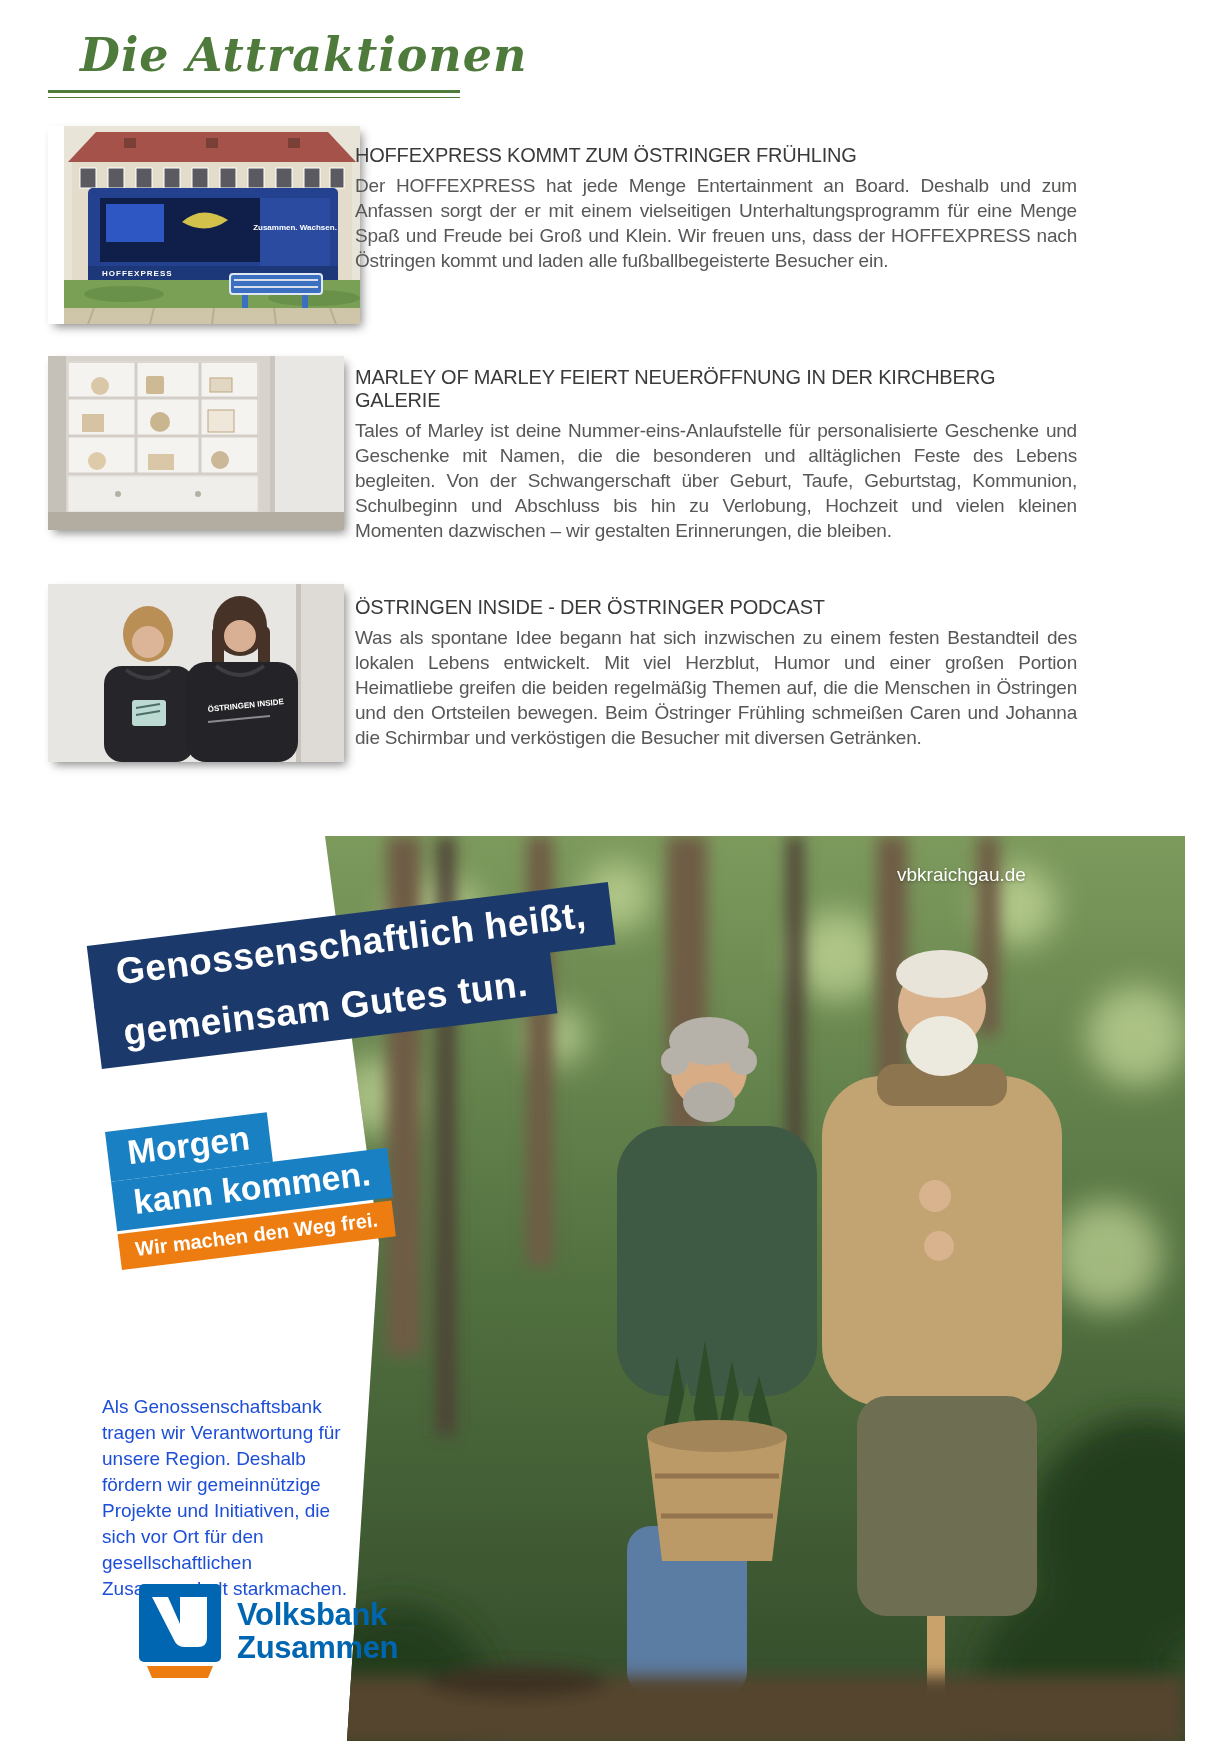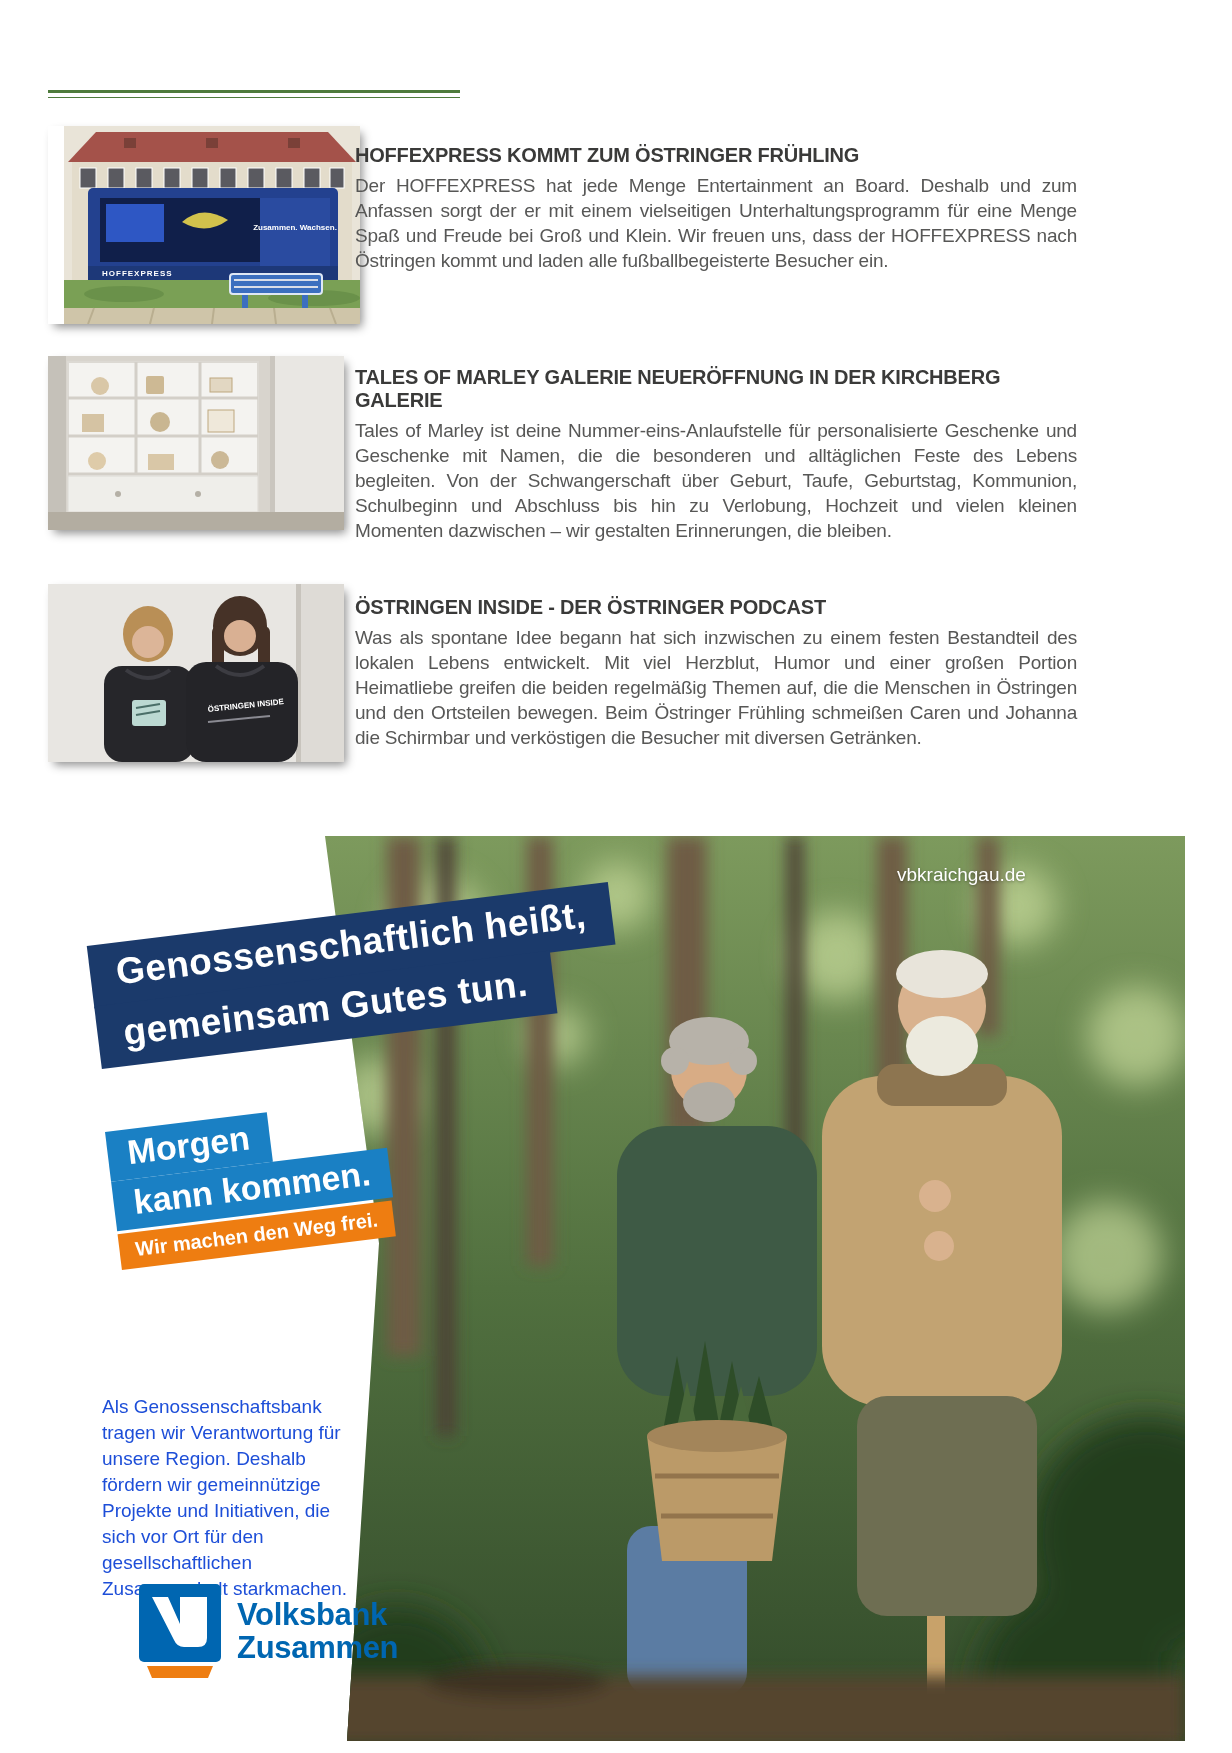--- a/index.html
+++ b/index.html
@@ -10,21 +10,21 @@
   .page-title{position:absolute;left:80px;top:28px;font-family:"DejaVu Serif",serif;
       font-style:italic;font-weight:bold;font-size:46px;color:#4e7b3c;letter-spacing:1px;}
   .title-underline{position:absolute;left:48px;top:90px;width:412px;height:4px;
       border-top:3px solid #4e7b3c;border-bottom:1px solid #4e7b3c;}
 
   
   .photo{position:absolute;left:48px;width:296px;background:#fff;
       box-shadow:4px 5px 9px -2px rgba(0,0,0,.45);}
   .photo svg{display:block;}
   .textcol{position:absolute;left:355px;width:722px;}
-  .textcol h3{margin:0 0 6px 0;font-size:20px;font-weight:bold;color:#3a3a39;letter-spacing:-0.2px;}
+  .textcol h3{margin:0 0 6px 0;font-size:20px;font-weight:normal;color:#3a3a39;letter-spacing:-0.2px;}
   .textcol p{margin:0;font-size:19px;line-height:25px;color:#575756;text-align:justify;letter-spacing:-0.2px;}
 
   
   .ad{position:absolute;left:47px;top:836px;width:1138px;height:905px;background:#ffffff;overflow:hidden;}
   .ad-photo{position:absolute;inset:0;
       clip-path:polygon(278px 0%,100% 0%,100% 100%,300px 100%,332px 45%);}
   .ad-photo svg{position:absolute;left:270px;top:0;width:868px;height:905px;}
   .ad-website{position:absolute;left:850px;top:28px;font-size:19px;font-weight:normal;color:#ffffff;
       text-shadow:0 1px 3px rgba(0,0,0,.35);}
   .ad-headline{position:absolute;left:40px;top:112px;transform:rotate(-7deg);transform-origin:left top;}
@@ -38,20 +38,21 @@
   .ad-copy{position:absolute;left:55px;top:558px;width:258px;font-size:19px;line-height:26px;
       color:#1d4ed8;}
   .vb-logo{position:absolute;left:48px;top:748px;display:flex;align-items:center;gap:16px;padding-left:44px;}
   .vb-name{font-size:31px;font-weight:bold;color:#0066b1;line-height:33px;letter-spacing:-0.3px;}
 </style>
 </head>
 <body>
 
 <div class="page">
 
+  <div class="page-title">Die Attraktionen</div>
   <div class="title-underline"></div>
 
   <div class="photo" style="top:126px;padding-left:16px;">
     <svg width="296" height="198" viewBox="0 0 296 198">
       <rect width="296" height="198" fill="#e9e4d8"></rect>
       <polygon points="4,36 32,6 264,6 292,36" fill="#a4524a"></polygon>
       <rect x="60" y="12" width="12" height="10" fill="#7a4038"></rect>
         <rect x="142" y="12" width="12" height="10" fill="#7a4038"></rect>
         <rect x="224" y="12" width="12" height="10" fill="#7a4038"></rect>
       <rect x="8" y="36" width="280" height="120" fill="#e3dccb"></rect>
@@ -115,21 +116,21 @@
       <rect x="100" y="98" width="26" height="16" fill="#d9c7a7"></rect>
       <circle cx="172" cy="104" r="9" fill="#cbb896"></circle>
       <rect x="20" y="120" width="190" height="36" fill="#efeeea" stroke="#dcd9d3"></rect>
       <circle cx="70" cy="138" r="3" fill="#b5b0a6"></circle>
         <circle cx="150" cy="138" r="3" fill="#b5b0a6"></circle>
       <rect x="0" y="156" width="296" height="18" fill="#b3ada1"></rect>
       <rect x="0" y="0" width="18" height="156" fill="#c5c1b9"></rect>
     </svg>
   </div>
   <div class="textcol" style="top:366px;">
-    <h3>TALES OF MARLEY GALERIE NEUERÖFFNUNG IN DER KIRCHBERG GALERIE</h3>
+    <h3>MARLEY OF MARLEY FEIERT NEUERÖFFNUNG IN DER KIRCHBERG GALERIE</h3>
     <p>Tales of Marley ist deine Nummer-eins-Anlaufstelle für personalisierte Geschenke und Geschenke mit Namen, die die besonderen und alltäglichen Feste des Lebens begleiten. Von der Schwangerschaft über Geburt, Taufe, Geburtstag, Kommunion, Schulbeginn und Abschluss bis hin zu Verlobung, Hochzeit und vielen kleinen Momenten dazwischen – wir gestalten Erinnerungen, die bleiben.</p>
   </div>
 
   <div class="photo" style="top:584px;">
     <svg width="296" height="178" viewBox="0 0 296 178">
       <rect width="296" height="178" fill="#e8e6e2"></rect>
       <rect x="252" y="0" width="44" height="178" fill="#dedbd6"></rect>
       <rect x="248" y="0" width="5" height="178" fill="#c8c4bd"></rect>
       <ellipse cx="100" cy="50" rx="25" ry="28" fill="#b98f56"></ellipse>
       <circle cx="100" cy="58" r="16" fill="#dcb598"></circle>

